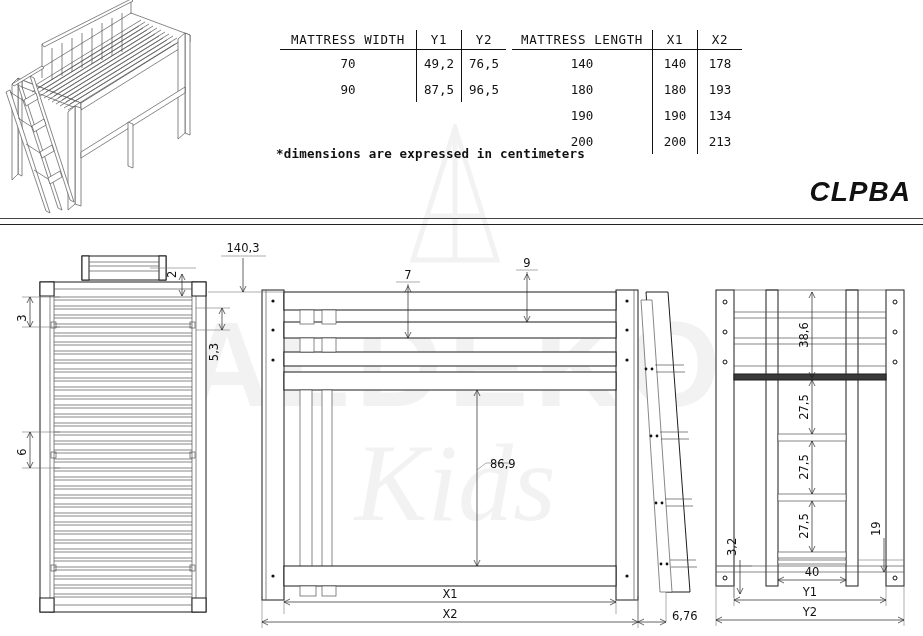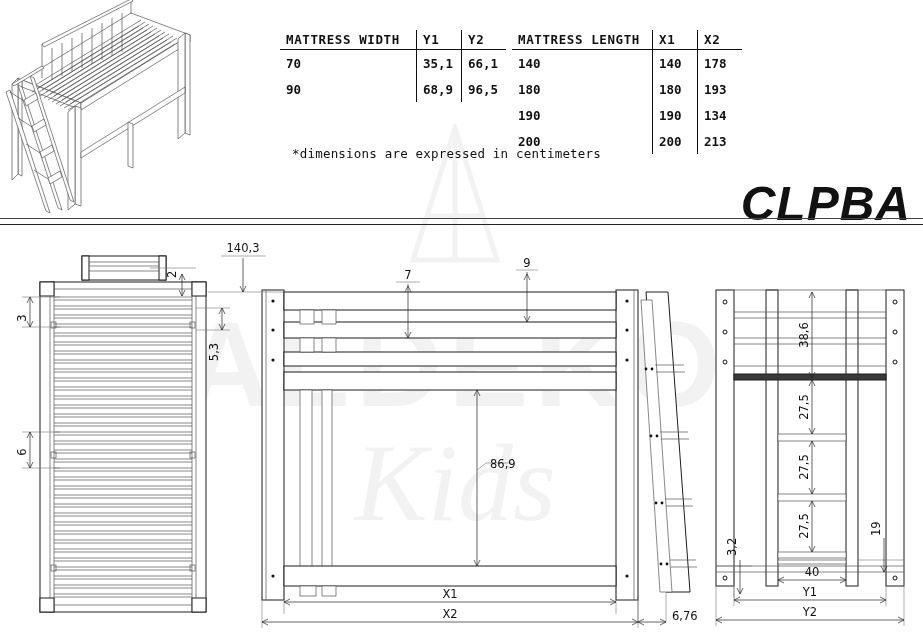--- a/index.html
+++ b/index.html
@@ -15,39 +15,39 @@
            font-family:"Liberation Sans",sans-serif;line-height:.9;}
   .wm-text2{position:absolute;left:0;top:300px;width:560px;text-align:center;
             font-size:110px;color:#2b2b2b;font-style:italic;
             font-family:"Liberation Serif",serif;}
   .wm-logo{position:absolute;left:232px;top:4px;width:96px;height:140px;}
 
   
   .tbl{position:absolute;border-collapse:collapse;
        font-family:"DejaVu Sans Mono","Liberation Mono",monospace;
        font-size:12.5px;color:#111;}
-  .tbl td,.tbl th{padding:2px 6px;text-align:left;font-weight:700;
+  .tbl td,.tbl th{padding:2px 6px;text-align:center;font-weight:400;
                   white-space:nowrap;margin-top:32px;}
   .tbl thead th{border-bottom:1.6px solid #111;letter-spacing:.6px;}
   .tbl .vl{border-left:1.3px solid #111;}
   #tbl-width{left:280px;top:30px;}
   #tbl-width th:nth-child(1){min-width:124px;}
   #tbl-width th:nth-child(2),#tbl-width th:nth-child(3){min-width:32px;}
   #tbl-width td{height:22px;}
   #tbl-length{left:512px;top:30px;}
   #tbl-length th:nth-child(1){min-width:128px;}
   #tbl-length th:nth-child(2),#tbl-length th:nth-child(3){min-width:32px;}
   #tbl-length td{height:22px;}
 
-  .note{position:absolute;left:292px;top:146px;font-size:12.5px;
+  .note{position:absolute;left:276px;top:146px;font-size:12.5px;
         font-family:"DejaVu Sans Mono","Liberation Mono",monospace;color:#111;
-        letter-spacing:.2px;white-space:nowrap;}
+        letter-spacing:.2px;white-space:nowrap;font-weight:bold;}
 
   
-  .model-code{position:absolute;right:12px;top:176px;font-size:48px;
+  .model-code{position:absolute;right:12px;top:176px;font-size:28px;
               font-style:italic;font-weight:700;letter-spacing:1px;
               font-family:"Liberation Sans",sans-serif;color:#111;}
 
   
   .divider{position:absolute;left:0;right:0;height:0;border-top:1.2px solid #444;}
   #divider-top{top:218px;}
   #divider-bottom{top:224px;border-top:1.6px solid #222;}
 
   
   svg.dw{position:absolute;left:0;top:0;width:923px;height:636px;
@@ -80,26 +80,26 @@
     <thead>
       <tr>
         <th>MATTRESS WIDTH</th>
         <th class="vl">Y1</th>
         <th class="vl">Y2</th>
       </tr>
     </thead>
     <tbody>
       <tr>
         <td>70</td>
-        <td class="vl">35,1</td>
-        <td class="vl">66,1</td>
+        <td class="vl">49,2</td>
+        <td class="vl">76,5</td>
       </tr>
       <tr>
         <td>90</td>
-        <td class="vl">68,9</td>
+        <td class="vl">87,5</td>
         <td class="vl">96,5</td>
       </tr>
     </tbody>
   </table>
 
   <table class="tbl" id="tbl-length">
     <thead>
       <tr>
         <th>MATTRESS LENGTH</th>
         <th class="vl">X1</th>

